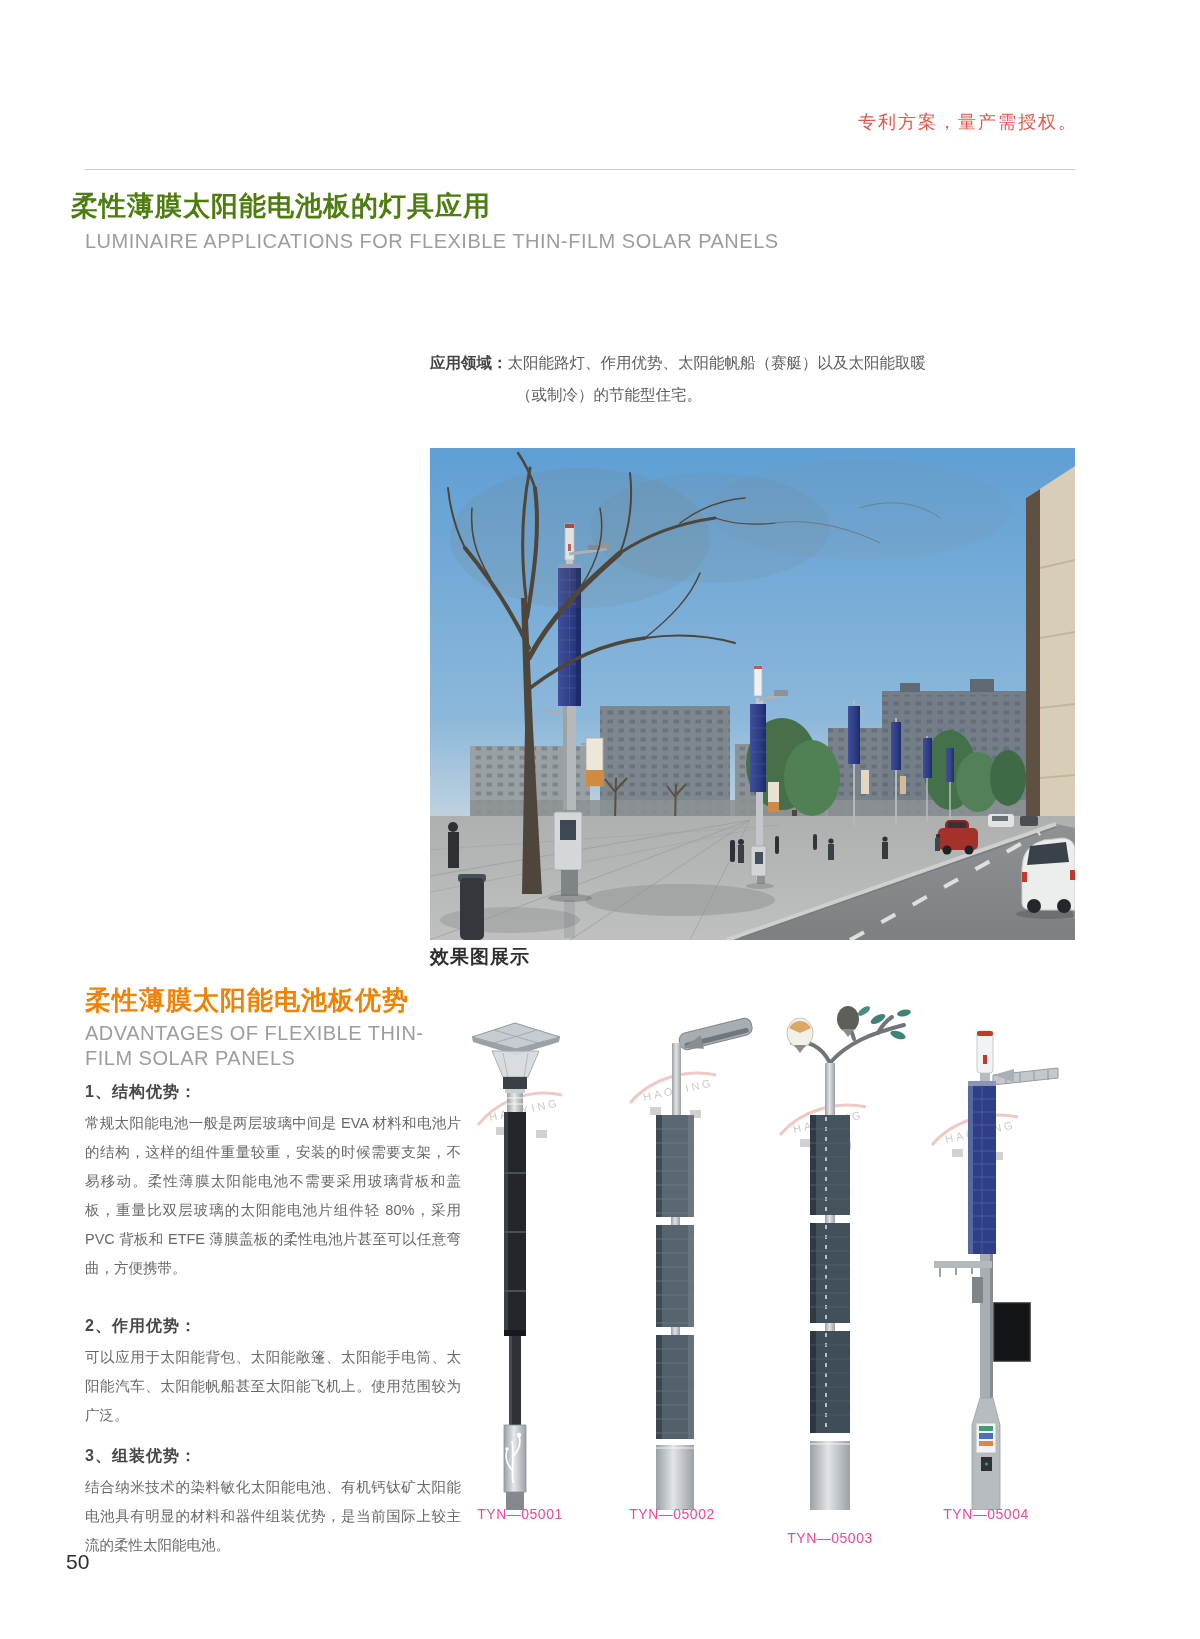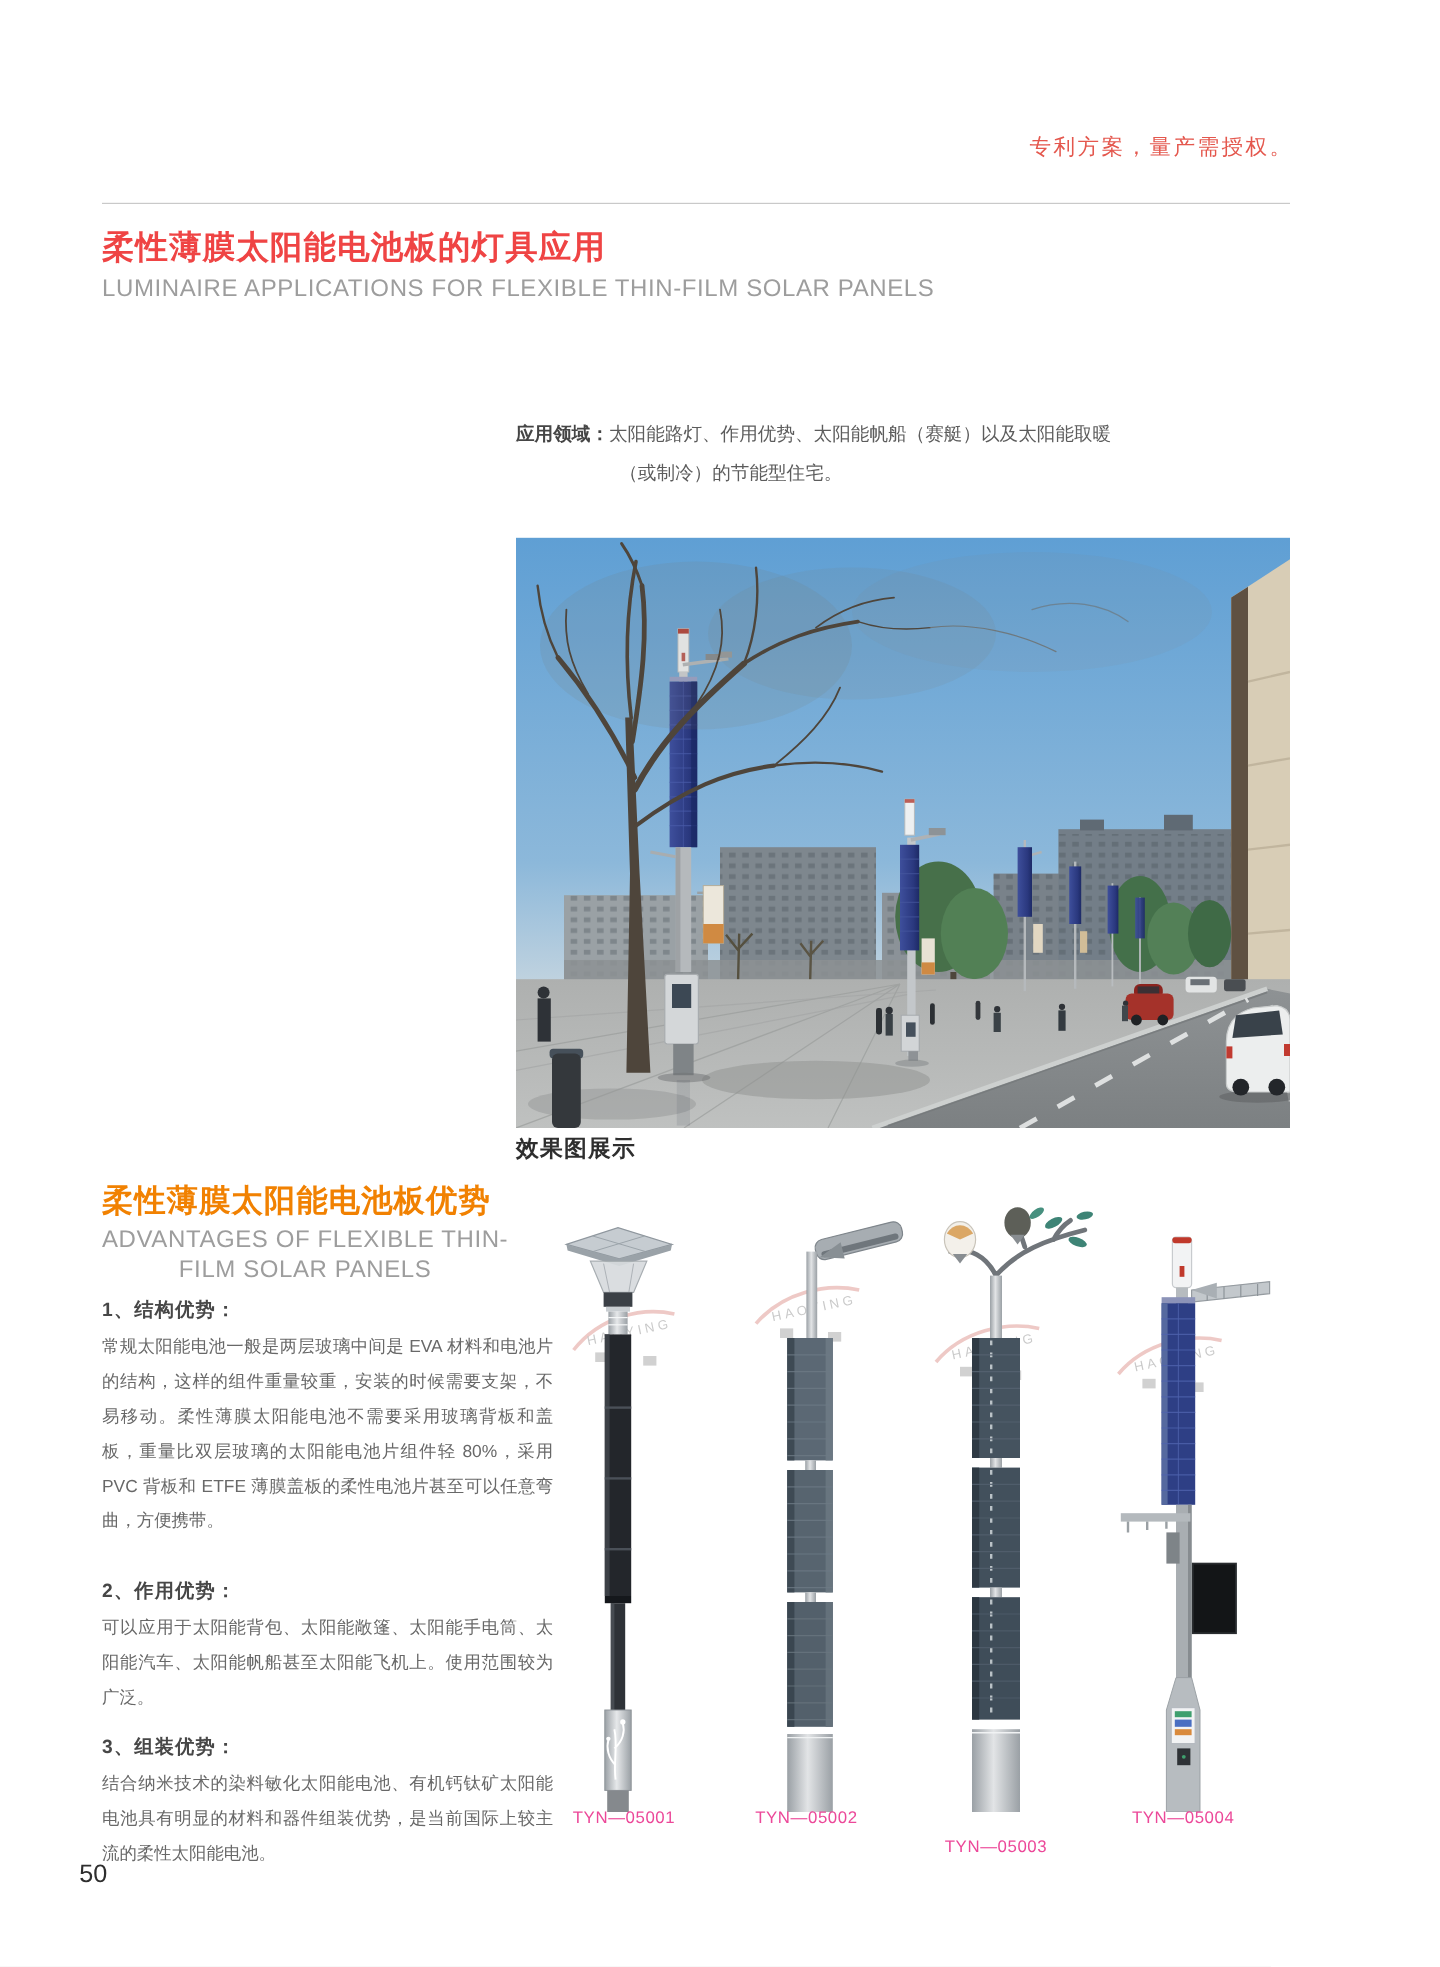--- a/index.html
+++ b/index.html
@@ -1,30 +1,30 @@
 <!DOCTYPE html>
 <html><head>
 <meta charset="utf-8">
 <style>
   html,body{margin:0;padding:0;}
   body{background:#e9e9e9;font-family:"Liberation Sans","DejaVu Sans",sans-serif;}
   .page{position:relative;width:1200px;height:1639px;background:#ffffff;margin:0 auto;overflow:hidden;}
   .abs{position:absolute;}
   .tagline{top:110px;right:122px;font-size:18px;letter-spacing:2px;color:#e4574d;}
   .rule{top:169px;left:85px;width:990px;height:0;border-top:1px solid #c9c9c9;}
-  .h1-zh{top:188px;left:85px;font-size:27px;font-weight:bold;color:#ef4444;letter-spacing:1px;font-family:Liberation Serif, serif;}
+  .h1-zh{top:188px;left:71px;font-size:27px;font-weight:bold;color:#4d7c0f;letter-spacing:1px;font-family:Liberation Serif, serif;}
   .h1-en{top:230px;left:85px;font-size:20px;color:#9d9d9d;letter-spacing:0.5px;}
   .features{top:347px;left:430px;width:650px;font-size:15.5px;line-height:32px;color:#5c5c5c;}
   .features b{color:#454545;font-weight:bold;}
   .feat-indent{padding-left:86px;}
   .photo{top:448px;left:430px;width:645px;height:492px;}
   .photo svg{display:block;}
   .caption{top:944px;left:430px;font-size:19px;font-weight:bold;color:#2e2e2e;letter-spacing:1px;}
   .h2-zh{top:983px;left:85px;font-size:26px;font-weight:bold;color:#f18101;letter-spacing:1px;}
-  .h2-en{top:1021px;left:85px;font-size:20px;color:#9d9d9d;line-height:25px;letter-spacing:0.5px;text-align:center;}
+  .h2-en{top:1021px;left:85px;font-size:20px;color:#9d9d9d;line-height:25px;letter-spacing:0.5px;}
   .adv-h{left:85px;font-size:16px;font-weight:bold;color:#474747;letter-spacing:1px;}
   .adv-b{left:85px;width:376px;font-size:14.5px;line-height:29px;color:#686868;text-align:justify;}
   .adv1h{top:1082px;} .adv1b{top:1109px;}
   .adv2h{top:1316px;text-align:right;} .adv2b{top:1343px;}
   .adv3h{top:1446px;} .adv3b{top:1473px;}
   .pagenum{top:1550px;left:66px;font-size:21px;color:#2e2e2e;}
   .prod{width:160px;height:525px;top:985px;}
   .p1{left:440px;} .p2{left:600px;} .p3{left:752px;} .p4{left:906px;}
   .plabel{top:1506px;width:160px;text-align:center;font-size:14px;color:#ec4899;letter-spacing:0.5px;}
   .pl1{left:440px;} .pl2{left:592px;} .pl3{left:750px;margin-top:24px;} .pl4{left:906px;}

